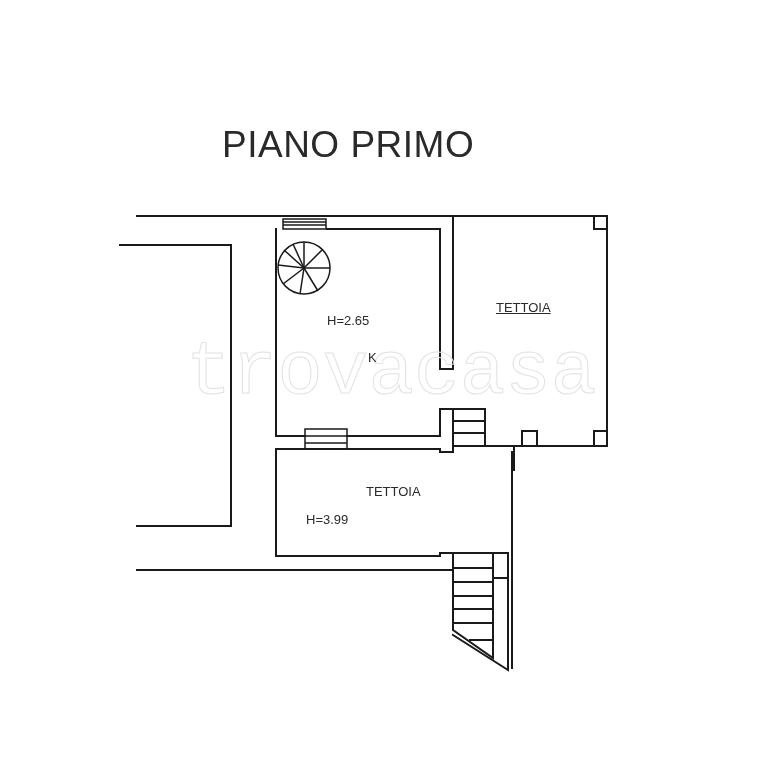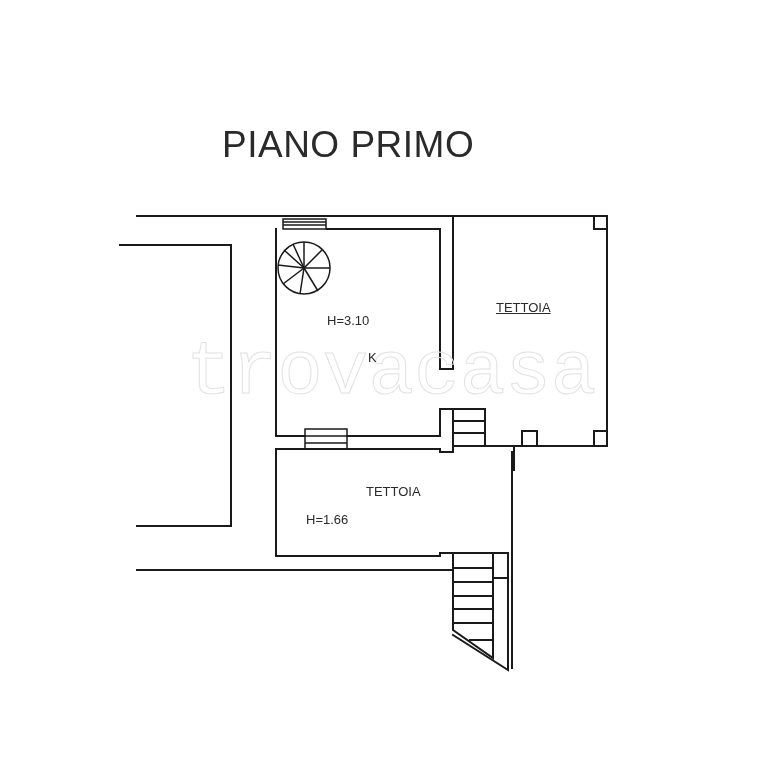--- a/index.html
+++ b/index.html
@@ -93,17 +93,17 @@
     <line x1="304" y1="268" x2="278" y2="265"></line>
     <line x1="304" y1="268" x2="284" y2="250"></line>
     <line x1="304" y1="268" x2="293" y2="244"></line>
   </g>
 </svg>
 
 <div class="watermark">trovacasa</div>
 
 <div class="title">PIANO PRIMO</div>
 
-<div class="lbl" style="left:327px; top:313px;">H=3.10</div>
+<div class="lbl" style="left:327px; top:313px;">H=2.65</div>
 <div class="lbl" style="left:368px; top:350px;">K</div>
 <div class="lbl" style="left:496px; top:300px;text-decoration:underline;">TETTOIA</div>
 <div class="lbl" style="left:366px; top:484px;">TETTOIA</div>
-<div class="lbl" style="left:306px; top:512px;">H=1.66</div>
+<div class="lbl" style="left:306px; top:512px;">H=3.99</div>
 
 </body></html>

